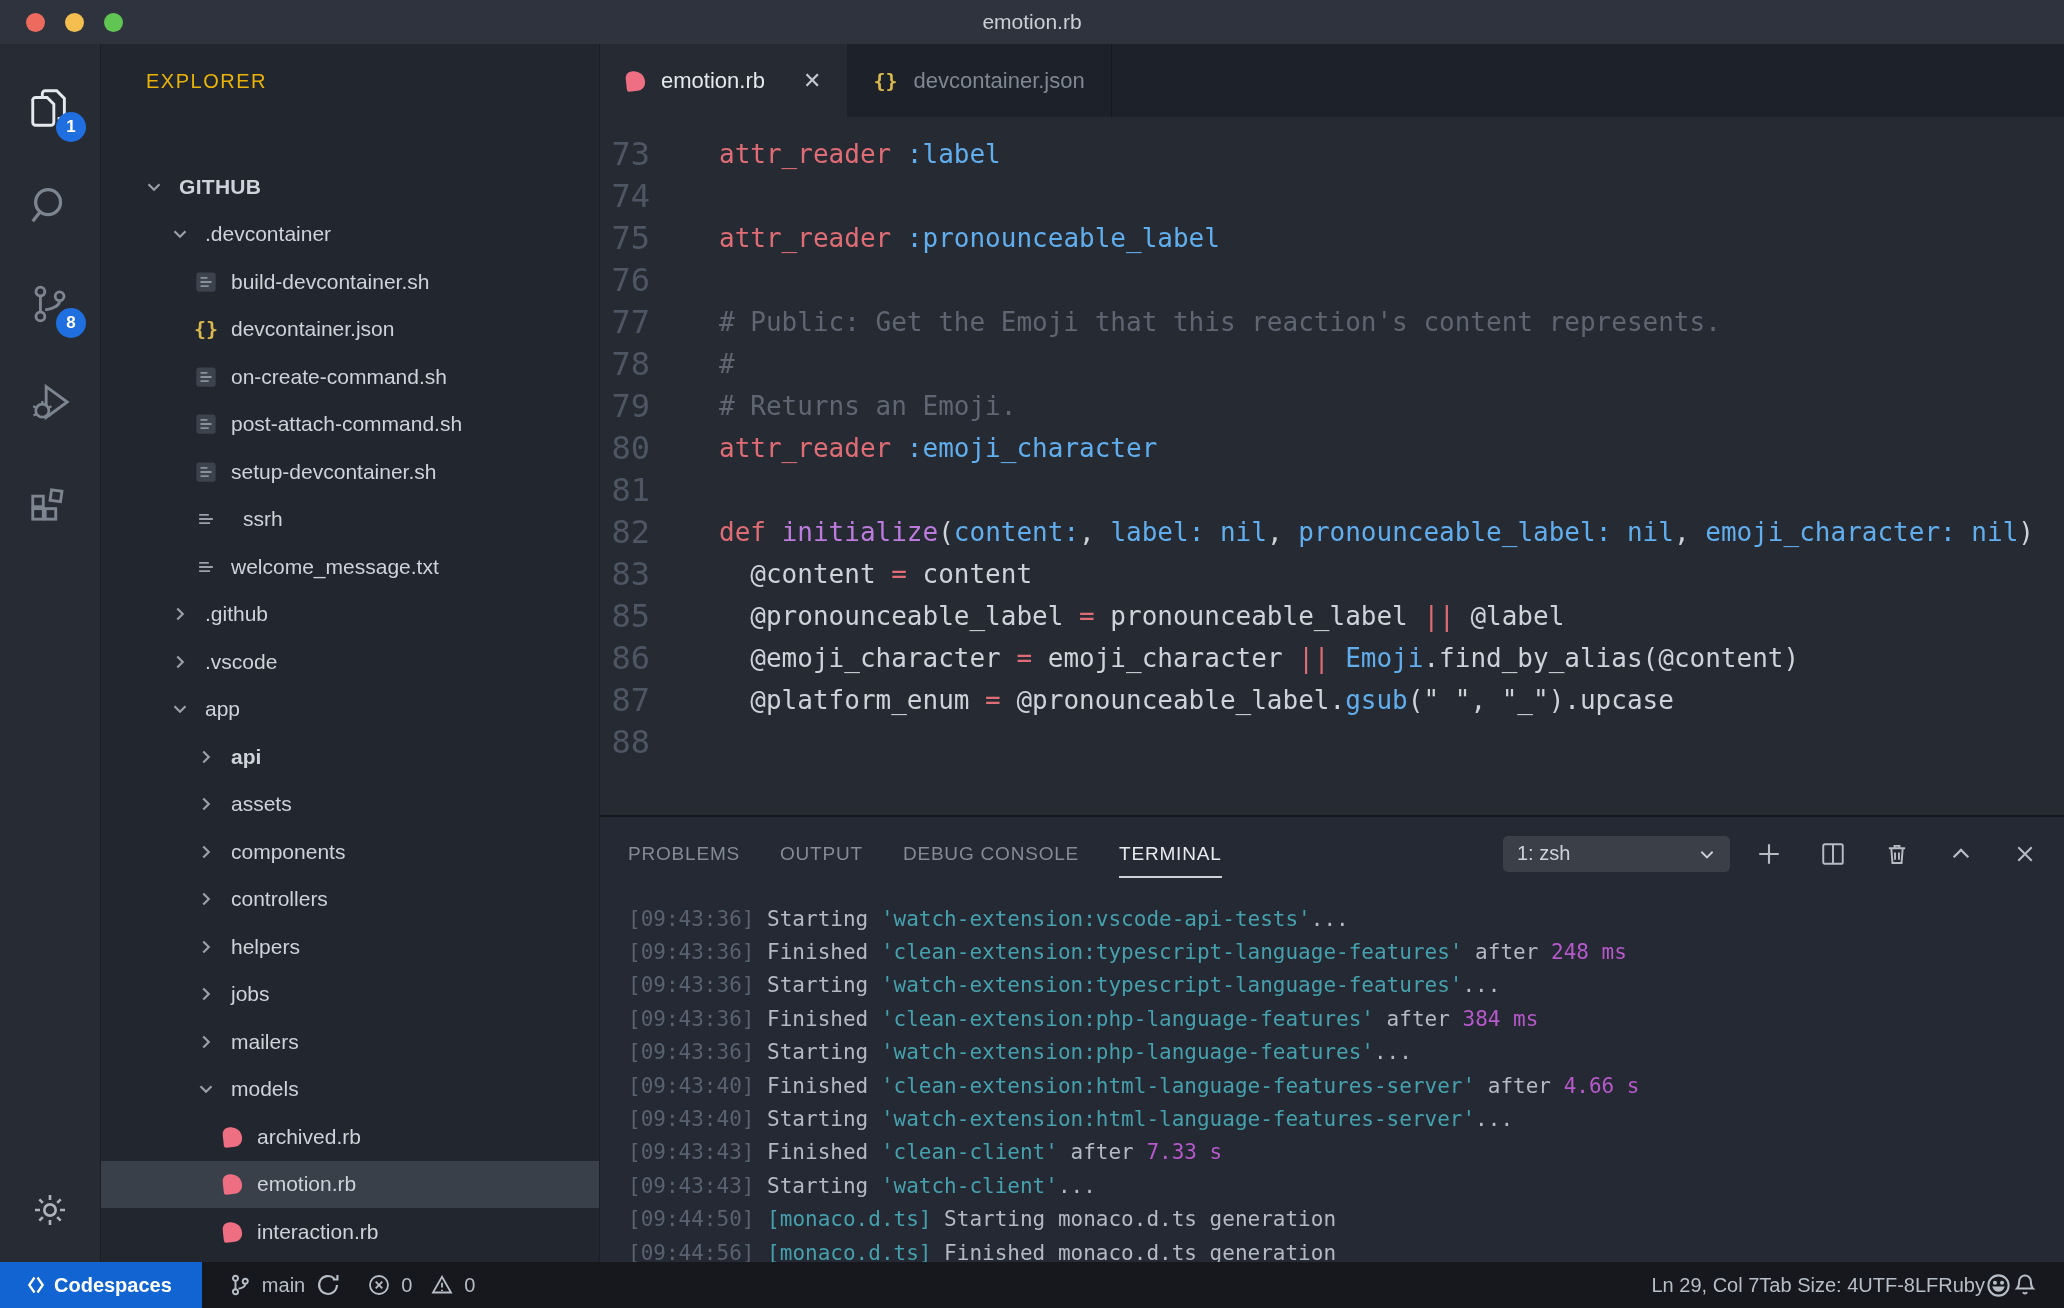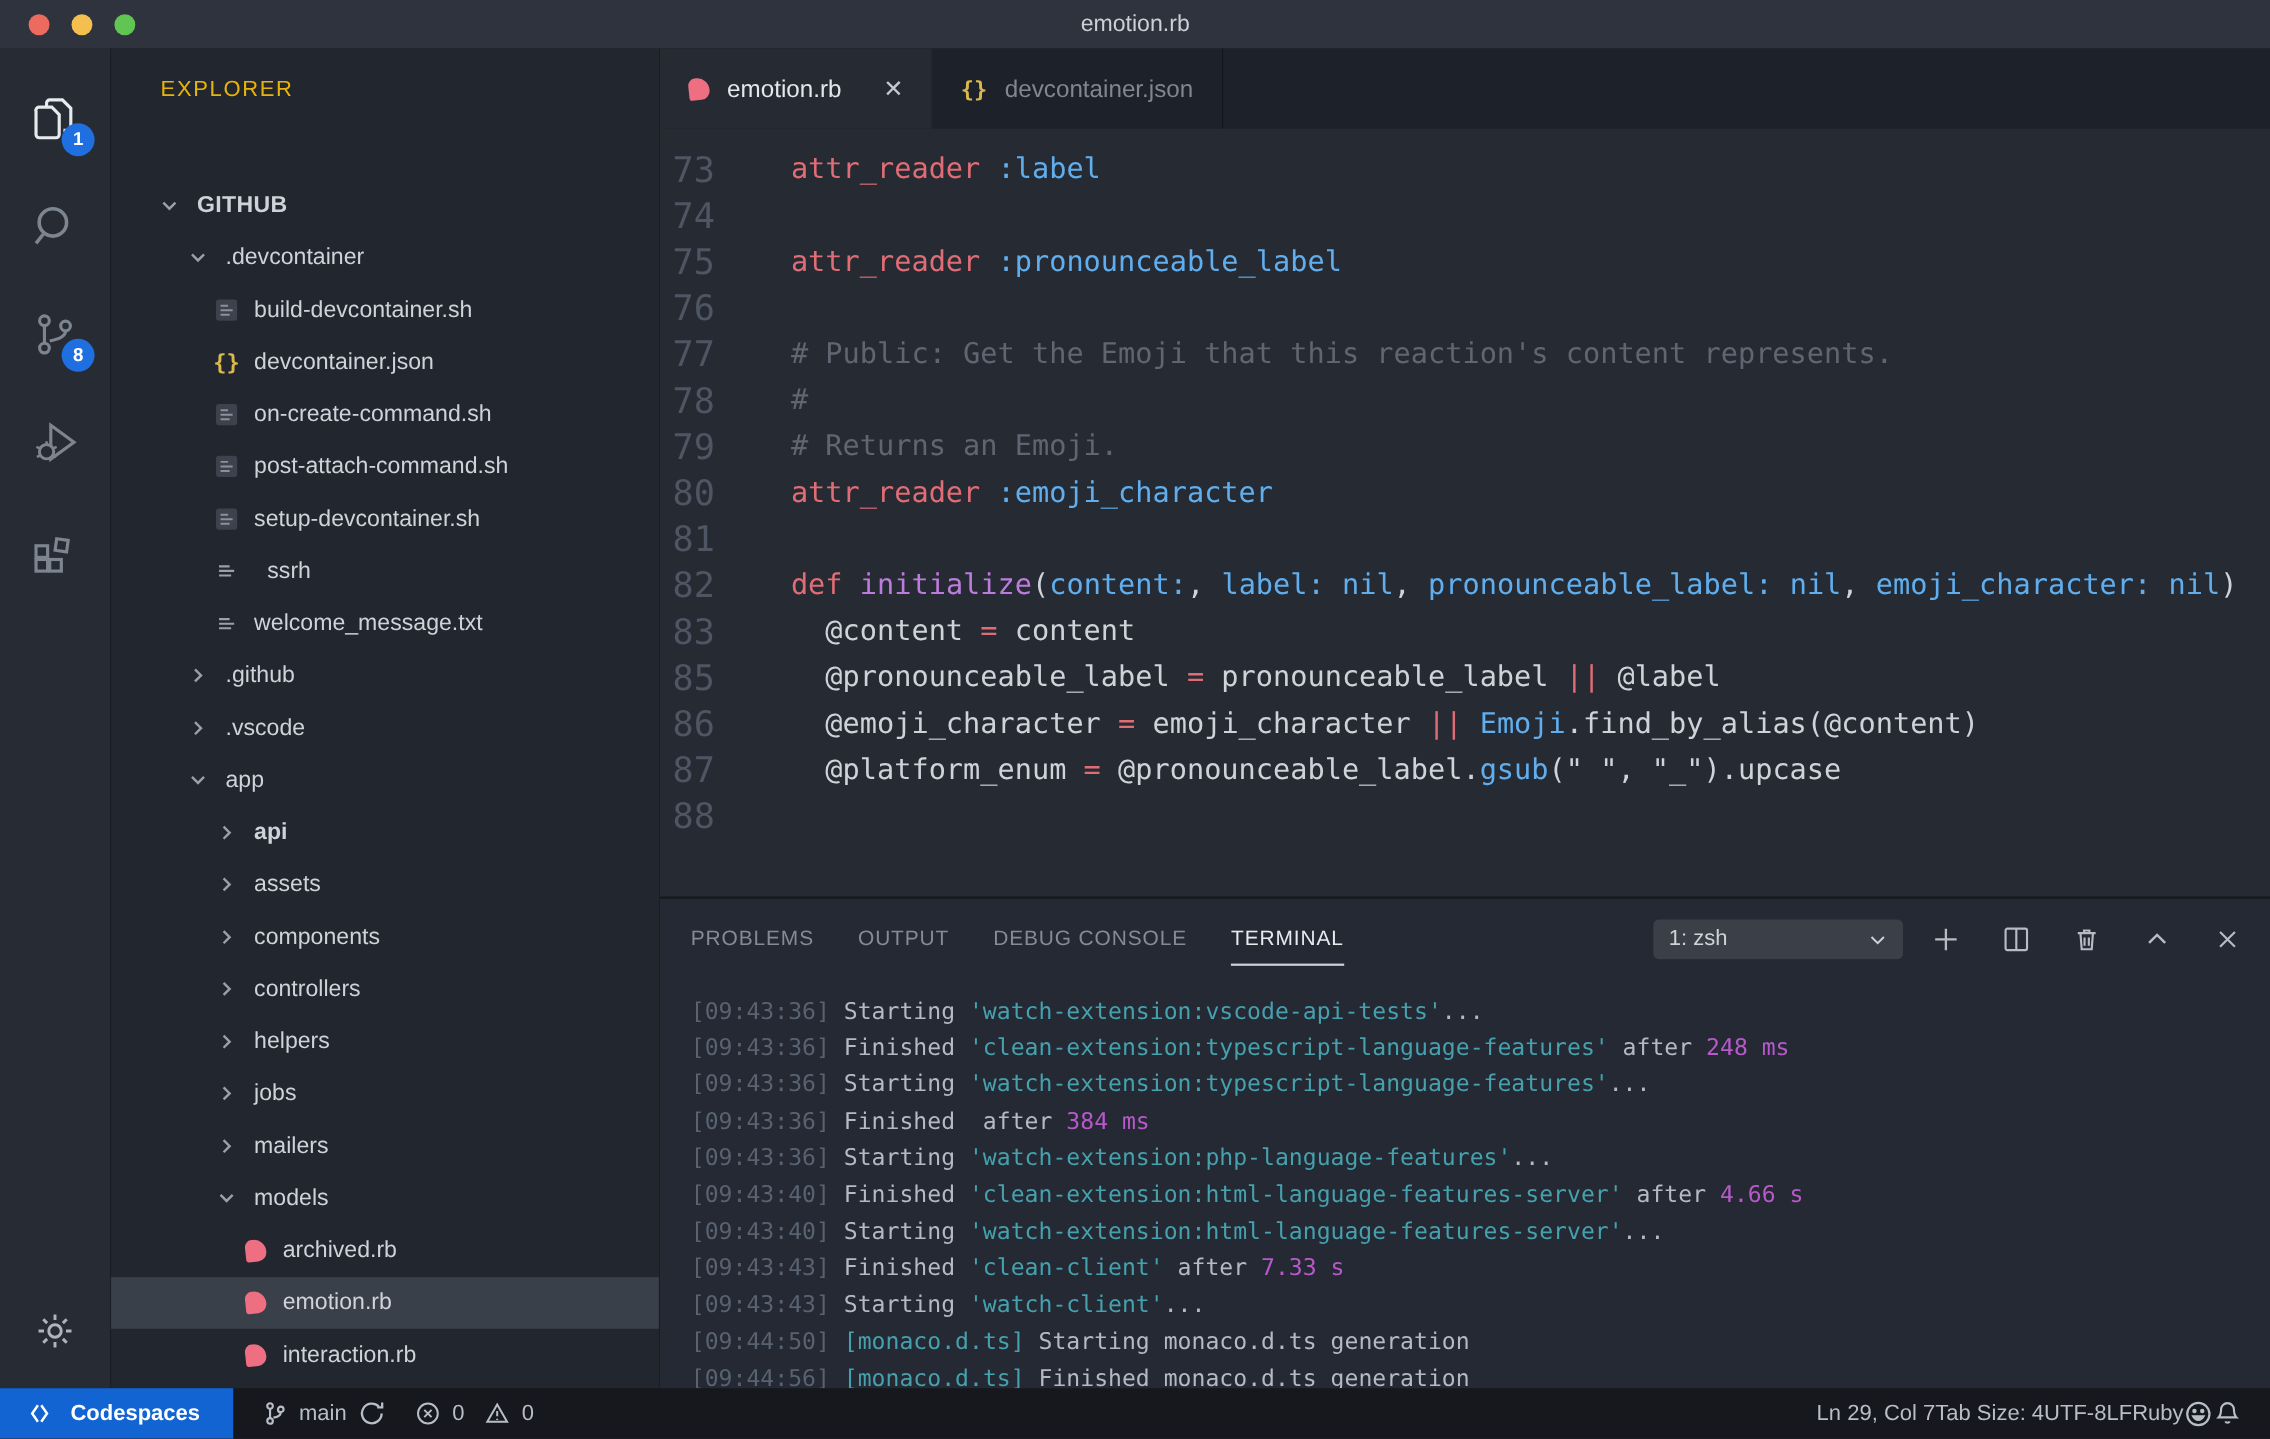--- a/index.html
+++ b/index.html
@@ -66,21 +66,21 @@
   .picons { display:flex; align-items:center; margin-left:24px; gap:34px; color:#b6bcc4; }
   .picon { cursor:pointer; display:flex; align-items:center; justify-content:center; width:30px; height:30px; }
 
   .terminal { flex:1; padding:12px 0 0 28px; overflow:hidden; }
   .tline { height:33.4px; font-family:"DejaVu Sans Mono", monospace; font-size:21px; white-space:pre; display:flex; align-items:center; }
   .tt-ts { color:#596270; } .tt-tx { color:#b3bac4; } .tt-task { color:#45a1ad; } .tt-dur { color:#b759ca; }
 
   
   .statusbar { position:absolute; left:0; top:1262px; width:2064px; height:46px; background:#16181d;
     display:flex; align-items:center; color:#b8bec7; font-size:20px; }
-  .sb-remote { height:46px; background:#1264d2; color:#fff; display:flex; align-items:center; gap:16px;
+  .sb-remote { height:46px; background:#1264d2; color:#fff; display:flex; align-items:center; gap:6px;
     padding:0 30px 0 24px; font-weight:bold; cursor:pointer; }
   .sb-item { display:flex; align-items:center; gap:10px; margin-left:26px; cursor:pointer; }
   .sb-right { margin-left:auto; display:flex; align-items:center; padding-right:26px; }
   .sb-right .sb-item { margin-left:0; }
   svg { display:block; }
 </style>
 </head>
 <body>
 
 <div class="titlebar">
@@ -472,21 +472,21 @@
                   <path d="M3.5 3.5l9 9M12.5 3.5l-9 9"></path>
                 </svg>
               </span>
           </span>
         </div>
       </div>
       <div class="terminal" id="terminal">
           <div class="tline"><span class="tt-ts">[09:43:36]</span><span class="tt-tx"> Starting </span><span class="tt-task">'watch-extension:vscode-api-tests'</span><span class="tt-tx">...</span></div>
           <div class="tline"><span class="tt-ts">[09:43:36]</span><span class="tt-tx"> Finished </span><span class="tt-task">'clean-extension:typescript-language-features'</span><span class="tt-tx"> after </span><span class="tt-dur">248 ms</span></div>
           <div class="tline"><span class="tt-ts">[09:43:36]</span><span class="tt-tx"> Starting </span><span class="tt-task">'watch-extension:typescript-language-features'</span><span class="tt-tx">...</span></div>
-          <div class="tline"><span class="tt-ts">[09:43:36]</span><span class="tt-tx"> Finished </span><span class="tt-tx"> after </span><span class="tt-dur">384 ms</span></div>
+          <div class="tline"><span class="tt-ts">[09:43:36]</span><span class="tt-tx"> Finished </span><span class="tt-task">'clean-extension:php-language-features'</span><span class="tt-tx"> after </span><span class="tt-dur">384 ms</span></div>
           <div class="tline"><span class="tt-ts">[09:43:36]</span><span class="tt-tx"> Starting </span><span class="tt-task">'watch-extension:php-language-features'</span><span class="tt-tx">...</span></div>
           <div class="tline"><span class="tt-ts">[09:43:40]</span><span class="tt-tx"> Finished </span><span class="tt-task">'clean-extension:html-language-features-server'</span><span class="tt-tx"> after </span><span class="tt-dur">4.66 s</span></div>
           <div class="tline"><span class="tt-ts">[09:43:40]</span><span class="tt-tx"> Starting </span><span class="tt-task">'watch-extension:html-language-features-server'</span><span class="tt-tx">...</span></div>
           <div class="tline"><span class="tt-ts">[09:43:43]</span><span class="tt-tx"> Finished </span><span class="tt-task">'clean-client'</span><span class="tt-tx"> after </span><span class="tt-dur">7.33 s</span></div>
           <div class="tline"><span class="tt-ts">[09:43:43]</span><span class="tt-tx"> Starting </span><span class="tt-task">'watch-client'</span><span class="tt-tx">...</span></div>
           <div class="tline"><span class="tt-ts">[09:44:50]</span><span class="tt-tx"> </span><span class="tt-task">[monaco.d.ts]</span><span class="tt-tx"> Starting monaco.d.ts generation</span></div>
           <div class="tline"><span class="tt-ts">[09:44:56]</span><span class="tt-tx"> </span><span class="tt-task">[monaco.d.ts]</span><span class="tt-tx"> Finished monaco.d.ts generation</span></div>
         </div>
     </div>
   </div>

